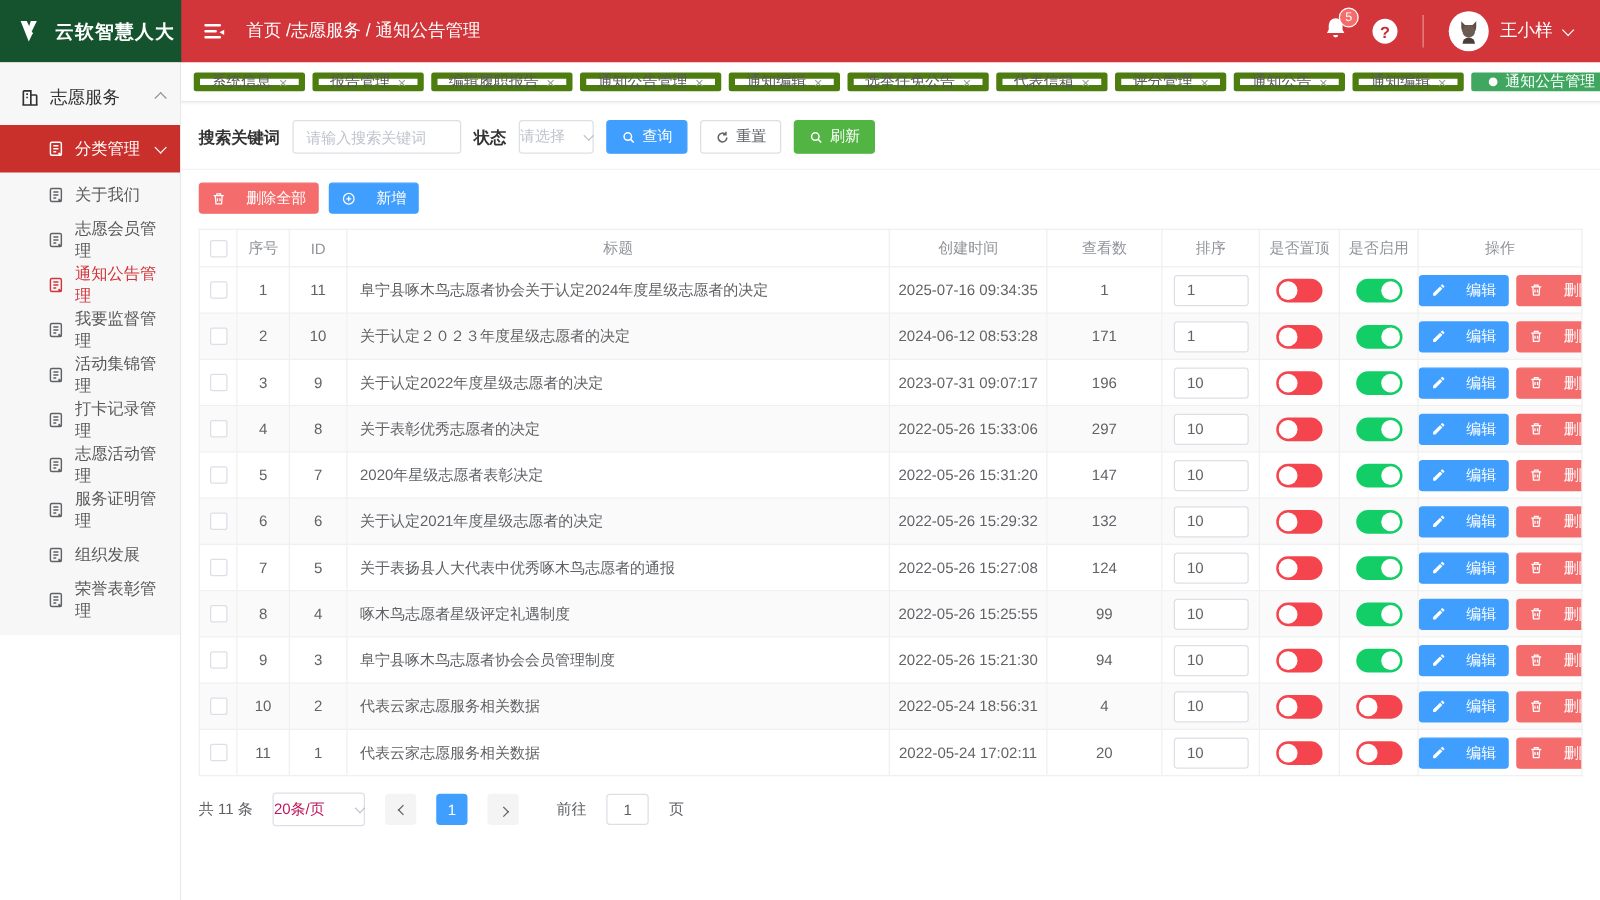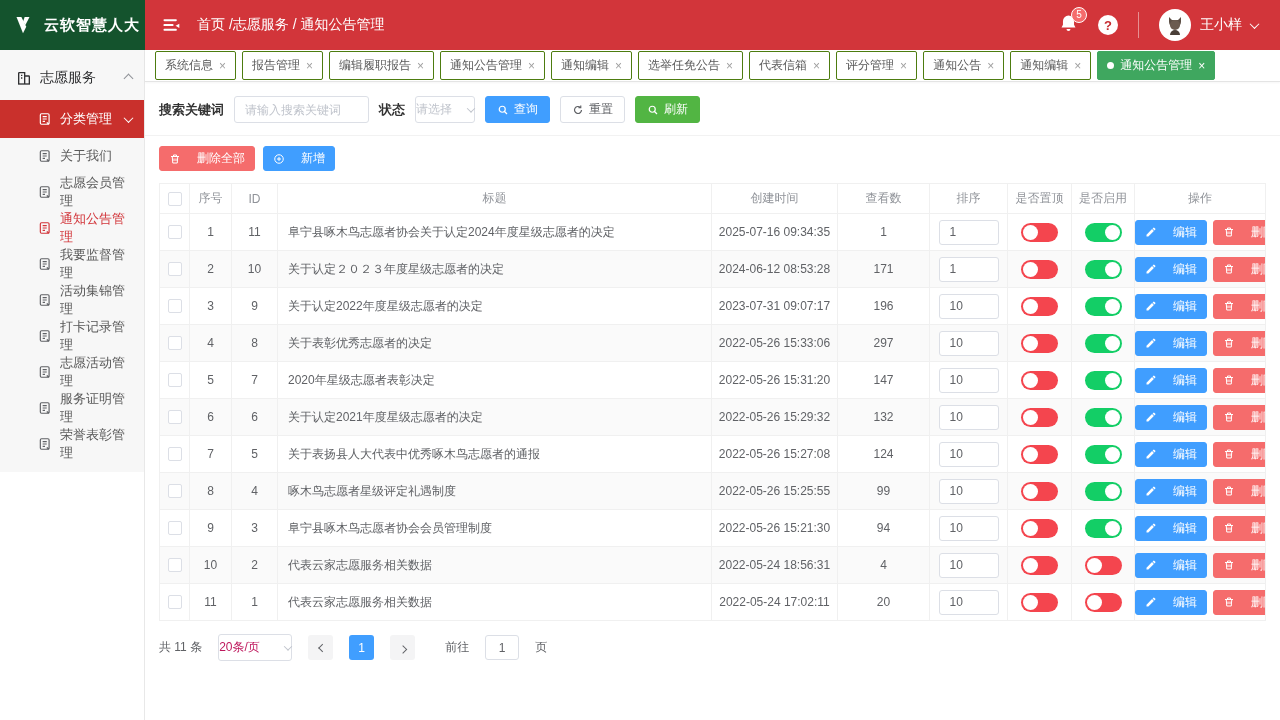--- a/index.html
+++ b/index.html
@@ -45,22 +45,22 @@
   .side-item.active { background:#c9302c; color:#fff; height:38px; }
   .side-item.active .doc-icon { color:#fff; }
   .side-item.active .chev { margin-left:auto; color:#fff; }
   .side-item.highlighted { color:#d2353a; }
   .side-item.highlighted .doc-icon { color:#d2353a; }
 
   
   main { flex:1; min-width:0; display:flex; flex-direction:column; background:#fff; }
   .tabbar { height:32px; flex-shrink:0; border-bottom:1px solid #e4e4e4; box-shadow:0 1px 2px rgba(0,0,0,.04);
     display:flex; align-items:center; gap:6px; padding:0 10px; }
-  .tab { height:29px; display:inline-flex; align-items:center; gap:6px; padding:0 9px;
-    border:1px solid #4d7c0f; border-radius:2px; background:#fff; font-size:12px; color:#595959; cursor:pointer; white-space:nowrap;justify-content:space-between; }
+  .tab { height:15px; display:inline-flex; align-items:center; gap:6px; padding:0 9px;
+    border:5px solid #4d7c0f; border-radius:2px; background:#fff; font-size:12px; color:#595959; cursor:pointer; white-space:nowrap;justify-content:space-between; }
   .tab .tab-dot { display:none; width:7px; height:7px; border-radius:50%; background:#fff; }
   .tab .tab-close { font-size:12px; color:#a0a0a0; line-height:1; cursor:pointer; }
   .tab.active { background:#3fa75f; border-color:#3fa75f; color:#fff; }
   .tab.active .tab-dot { display:inline-block; }
   .tab.active .tab-close { color:#fff; }
 
   .filters { display:flex; align-items:center; gap:10px; padding:14px 14px 12px; border-bottom:1px solid #f2f2f2; }
   .filter-label { font-size:13px; font-weight:bold; color:#333; white-space:nowrap; }
   .text-input { width:135px; height:27px; border:1px solid #dcdfe6; border-radius:3px; padding:0 10px; font-size:12px; color:#606266; outline:none; font-family:inherit; }
   .text-input::placeholder { color:#c0c4cc; }
@@ -239,20 +239,28 @@
                 <path d="M15 18l4 3" stroke-width="2.6"></path>
               </svg>
               <span class="side-label">服务证明管理</span>
             </div>
             <div class="side-item">
               <svg class="doc-icon" viewBox="0 0 24 24" fill="none" stroke="currentColor" stroke-width="2">
                 <rect x="4" y="3" width="15" height="18" rx="2"></rect>
                 <path d="M8 8h7M8 12h7M8 16h4"></path>
                 <path d="M15 18l4 3" stroke-width="2.6"></path>
               </svg>
+              <span class="side-label">组织发展</span>
+            </div>
+            <div class="side-item">
+              <svg class="doc-icon" viewBox="0 0 24 24" fill="none" stroke="currentColor" stroke-width="2">
+                <rect x="4" y="3" width="15" height="18" rx="2"></rect>
+                <path d="M8 8h7M8 12h7M8 16h4"></path>
+                <path d="M15 18l4 3" stroke-width="2.6"></path>
+              </svg>
               <span class="side-label">荣誉表彰管理</span>
             </div>
           </nav>
       </div>
     </aside>
 
     <main>
       <div class="tabbar" id="tabbar">
           <span class="tab">
             <span class="tab-label">系统信息</span>

